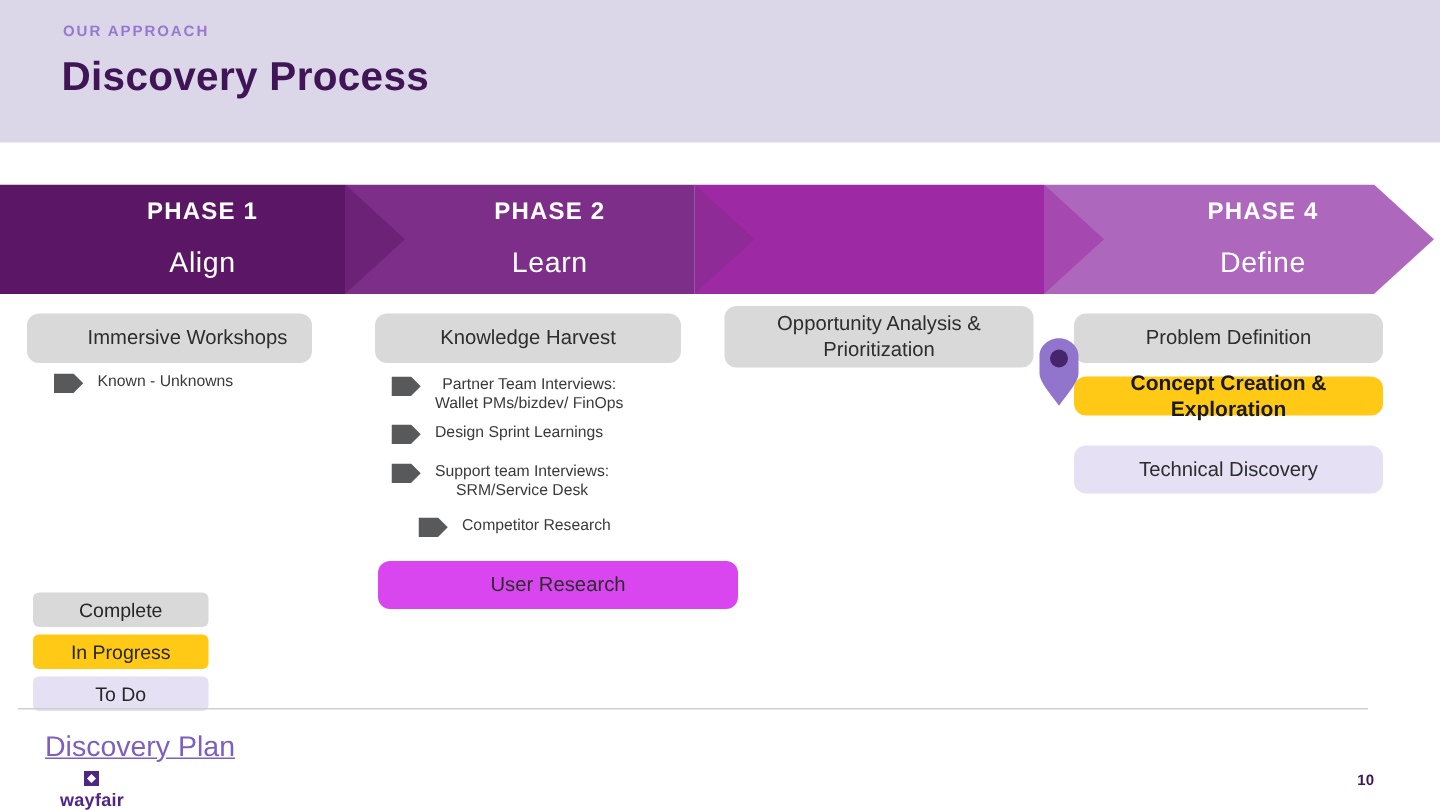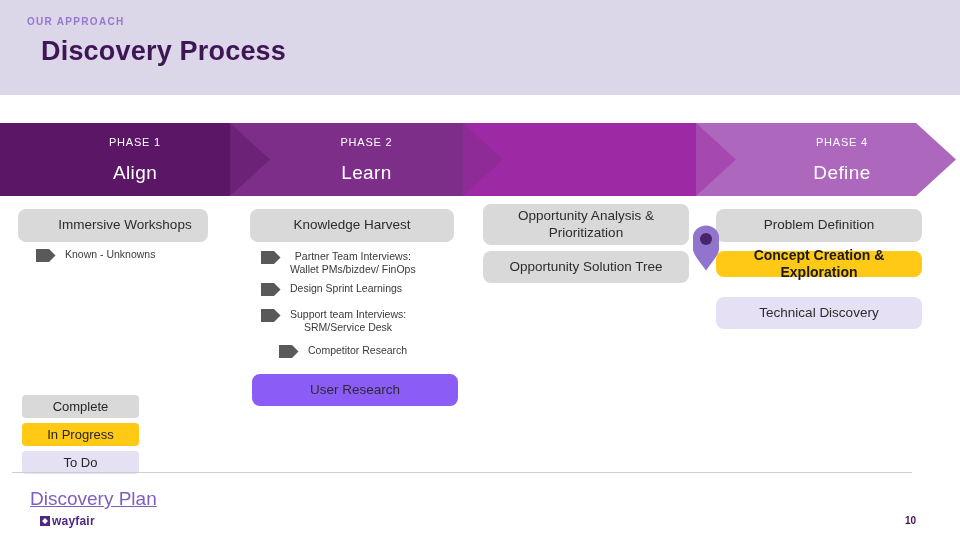--- a/index.html
+++ b/index.html
@@ -4,27 +4,27 @@
 <style>
   * { margin: 0; padding: 0; box-sizing: border-box; }
   html,body { background: #fff; }
   body { font-family: "Liberation Sans", sans-serif; }
   .slide {
     position: relative; width: 960px; height: 540px;
     background: #ffffff; overflow: hidden;
   }
   
   .header-strip { position: absolute; left: 0; top: 0; width: 960px; height: 95px; background: #dcd6e9; }
-  .eyebrow { position: absolute; left: 27px; top: 16px; font-size: 10px; font-weight: bold; letter-spacing: 1.3px; color: #9678cf; }
+  .eyebrow { position: absolute; left: 42px; top: 16px; font-size: 10px; font-weight: bold; letter-spacing: 1.3px; color: #9678cf; }
   .slide-title { position: absolute; left: 41px; top: 36px; font-size: 27px; font-weight: 800; color: #3f1556; letter-spacing: .2px; }
 
   
   .band-svg { position: absolute; left: 0; top: 123px; }
   .phase-label { position: absolute; top: 123px; height: 73px; display: flex; flex-direction: column; justify-content: center; align-items: center; color: #fff; text-align: center; }
-  .phase-kicker { font-size: 11px; letter-spacing: .8px; font-weight: 400; margin-bottom: 14px; }
+  .phase-kicker { font-size: 16px; letter-spacing: .8px; font-weight: 700; margin-bottom: 14px; }
   .phase-name { font-size: 19px; font-weight: 400; letter-spacing: .4px; }
 
   
   .shape-btn {
     position: absolute; display: flex; align-items: center; justify-content: center;
     border-radius: 8px; font-size: 13.5px; color: #2d2d2d; text-align: center; line-height: 1.25;
     padding: 2px 8px;
   }
   .shape-btn.bold { font-weight: bold; font-size: 14px; color: #1a1a1a; }
 
@@ -37,21 +37,21 @@
   
   .legend-chip {
     position: absolute; left: 22px; width: 117px; height: 23px; border-radius: 4px;
     display: flex; align-items: center; justify-content: center; font-size: 13px; color: #262626;
   }
 
   .divider { position: absolute; left: 12px; top: 472px; width: 900px; height: 1px; background: #cfcfcf; }
 
   .doc-link { position: absolute; left: 30px; top: 488px; font-size: 19px; color: #7d5fc0; text-decoration: underline; cursor: pointer; }
 
-  .brand { position: absolute; left: 40px; top: 514px; display: flex; align-items: center; gap: 2px; }
+  .brand { position: absolute; left: 40px; top: 514px; display: flex; align-items: center; gap: 2px; flex-direction: column; }
   .brand-name { font-size: 12px; font-weight: bold; color: #4f2684; letter-spacing: .2px; }
   .page-num { position: absolute; right: 44px; top: 515px; font-size: 10px; font-weight: bold; color: #3f1556; }
 
   .pin { position: absolute; left: 690px; top: 224px; z-index: 5; }
 </style>
 </head>
 <body>
 
 <div class="slide">
 
@@ -115,24 +115,23 @@
       <span class="bullet-text"><span>Support team Interviews:</span><br><span>SRM/Service Desk</span></span>
     </div>
     <div class="bullet-row" style="margin-left:18px">
       <svg class="bullet-icon" width="20" height="13" viewBox="0 0 20 13">
           <polygon points="0,0 13,0 19.5,6.5 13,13 0,13" fill="#58595b"></polygon>
         </svg>
       <span class="bullet-text"><span>Competitor Research</span></span>
     </div>
   </div>
 
-  <div class="shape-btn" style="left: 252px; top: 374px; width: 206px; height: 32px; background: #8b5cf6;">User Research</div>
+  <div class="shape-btn" style="left: 252px; top: 374px; width: 240px; height: 32px; background: #d946ef;">User Research</div>
 
   <div class="shape-btn" style="left: 483px; top: 204px; width: 206px; height: 41px; background: rgb(217, 217, 217);">Opportunity Analysis &amp; Prioritization</div>
-  <div class="shape-btn" style="left: 483px; top: 251px; width: 206px; height: 32px; background: rgb(217, 217, 217);">Opportunity Solution Tree</div>
 
   <div class="shape-btn" style="left: 716px; top: 209px; width: 206px; height: 33px; background: rgb(217, 217, 217);">Problem Definition</div>
   <div class="shape-btn bold" style="left: 716px; top: 251px; width: 206px; height: 26px; background: rgb(255, 201, 22);">Concept Creation &amp; Exploration</div>
   <div class="shape-btn" style="left: 716px; top: 297px; width: 206px; height: 32px; background: rgb(229, 224, 243);">Technical Discovery</div>
 
   <svg class="pin" width="32" height="48" viewBox="0 0 32 48">
     <path d="M16 1.5 C22.5 1.5 29 6.5 29 13 L29 25 C29 30.5 22.5 37.5 16 46.5 C9.5 37.5 3 30.5 3 25 L3 13 C3 6.5 9.5 1.5 16 1.5 Z" fill="#9174cc"></path>
     <circle cx="16" cy="15" r="6" fill="#46256d"></circle>
   </svg>
 

